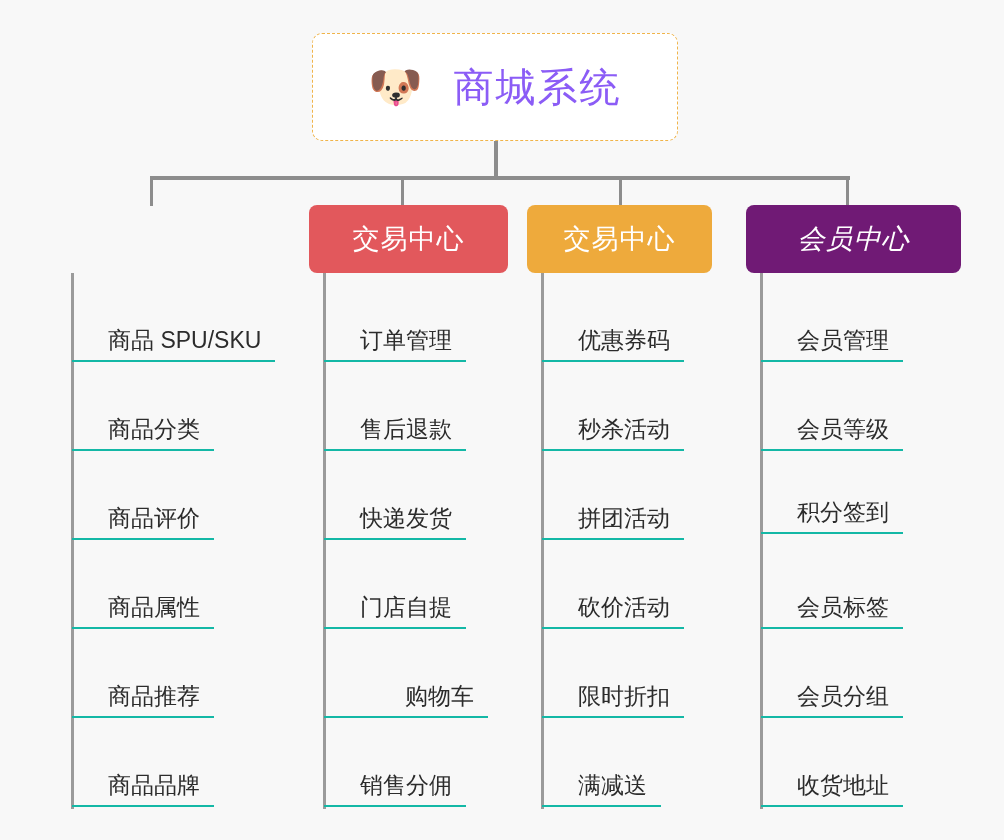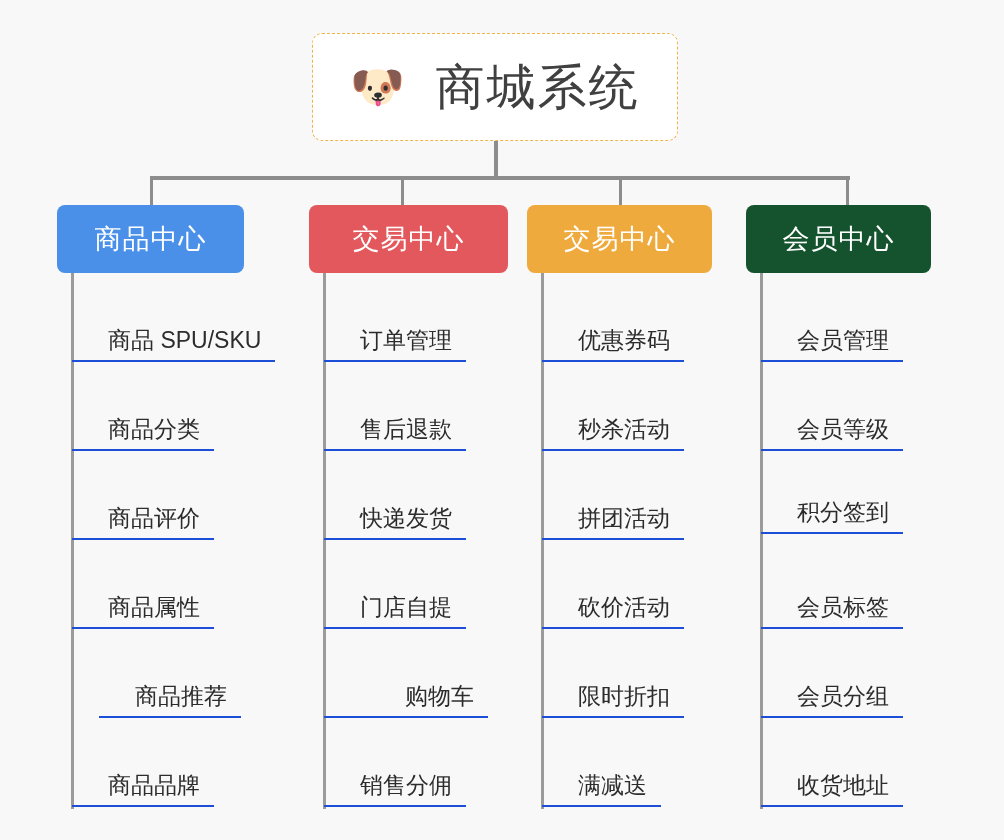--- a/index.html
+++ b/index.html
@@ -33,22 +33,22 @@
     align-items: center;
     justify-content: center;
     gap: 14px;
   }
   .root-emoji {
     font-size: 44px;
     line-height: 1;
     display: block;
   }
   .root-title {
-    font-size: 49px;
-    color: #404040;
+    font-size: 40px;
+    color: #8b5cf6;
     letter-spacing: 2px;
     line-height: 1;
     white-space: nowrap;
     margin-left: 16px;
   }
 
   
   .conn {
     position: absolute;
     background: #8d8d8d;
@@ -85,21 +85,21 @@
     top: 0;
     width: 3px;
     background: #9b9b9b;
   }
   .leaf-item {
     position: absolute;
     left: 1px;
     height: 89px;
     display: flex;
     align-items: flex-end;
-    border-bottom: 2px solid #1d4ed8;
+    border-bottom: 2px solid #14b8a6;
   }
   .leaf-text {
     font-size: 23px;
     color: #2c2c2c;
     line-height: 1;
     padding: 0 14px 8px 36px;
     white-space: nowrap;
   }
 </style>
 </head>
@@ -112,48 +112,45 @@
     <span class="root-title">商城系统</span>
   </div>
 
   <div class="conn conn-v" style="left:494px; top:141px; width:4px; height:37px;"></div>
   <div class="conn conn-h" style="left:150px; top:176px; width:700px; height:4px;"></div>
   <div class="conn conn-v" style="left:150px; top:176px; height:30px;"></div>
   <div class="conn conn-v" style="left:401px; top:176px; height:30px;"></div>
   <div class="conn conn-v" style="left:619px; top:176px; height:30px;"></div>
   <div class="conn conn-v" style="left:846px; top:176px; height:30px;"></div>
 
-  <div class="cat-box" style="left: 57px; width: 187px; background: rgb(74, 144, 232);">
-    <span class="cat-label">商品中心</span>
-  </div>
   <div class="cat-box" style="left: 309px; width: 199px; background: rgb(226, 88, 92);">
     <span class="cat-label">交易中心</span>
   </div>
   <div class="cat-box" style="left: 527px; width: 185px; background: rgb(238, 170, 60);">
     <span class="cat-label">交易中心</span>
   </div>
-  <div class="cat-box" style="left: 746px; width: 185px; background: #14532d;">
+  <div class="cat-box" style="left: 746px; width: 215px; background: #701a75; font-style: italic;">
     <span class="cat-label">会员中心</span>
   </div>
 
   <div class="leaf-col" style="left:71px;">
     <div class="leaf-spine" style="height:536px;"></div>
     <div class="leaf-item" style="top:0px;">
       <span class="leaf-text">商品 SPU/SKU</span>
     </div>
     <div class="leaf-item" style="top:89px;">
       <span class="leaf-text">商品分类</span>
     </div>
     <div class="leaf-item" style="top:178px;">
       <span class="leaf-text">商品评价</span>
     </div>
     <div class="leaf-item" style="top:267px;">
       <span class="leaf-text">商品属性</span>
     </div>
-    <div class="leaf-item" style="top:356px;margin-left:27px;">
+    <div class="leaf-item" style="top:356px;">
       <span class="leaf-text">商品推荐</span>
     </div>
     <div class="leaf-item" style="top:445px;">
       <span class="leaf-text">商品品牌</span>
     </div>
   </div>
 
   <div class="leaf-col" style="left:323px;">
     <div class="leaf-spine" style="height:536px;"></div>
     <div class="leaf-item" style="top:0px;">

